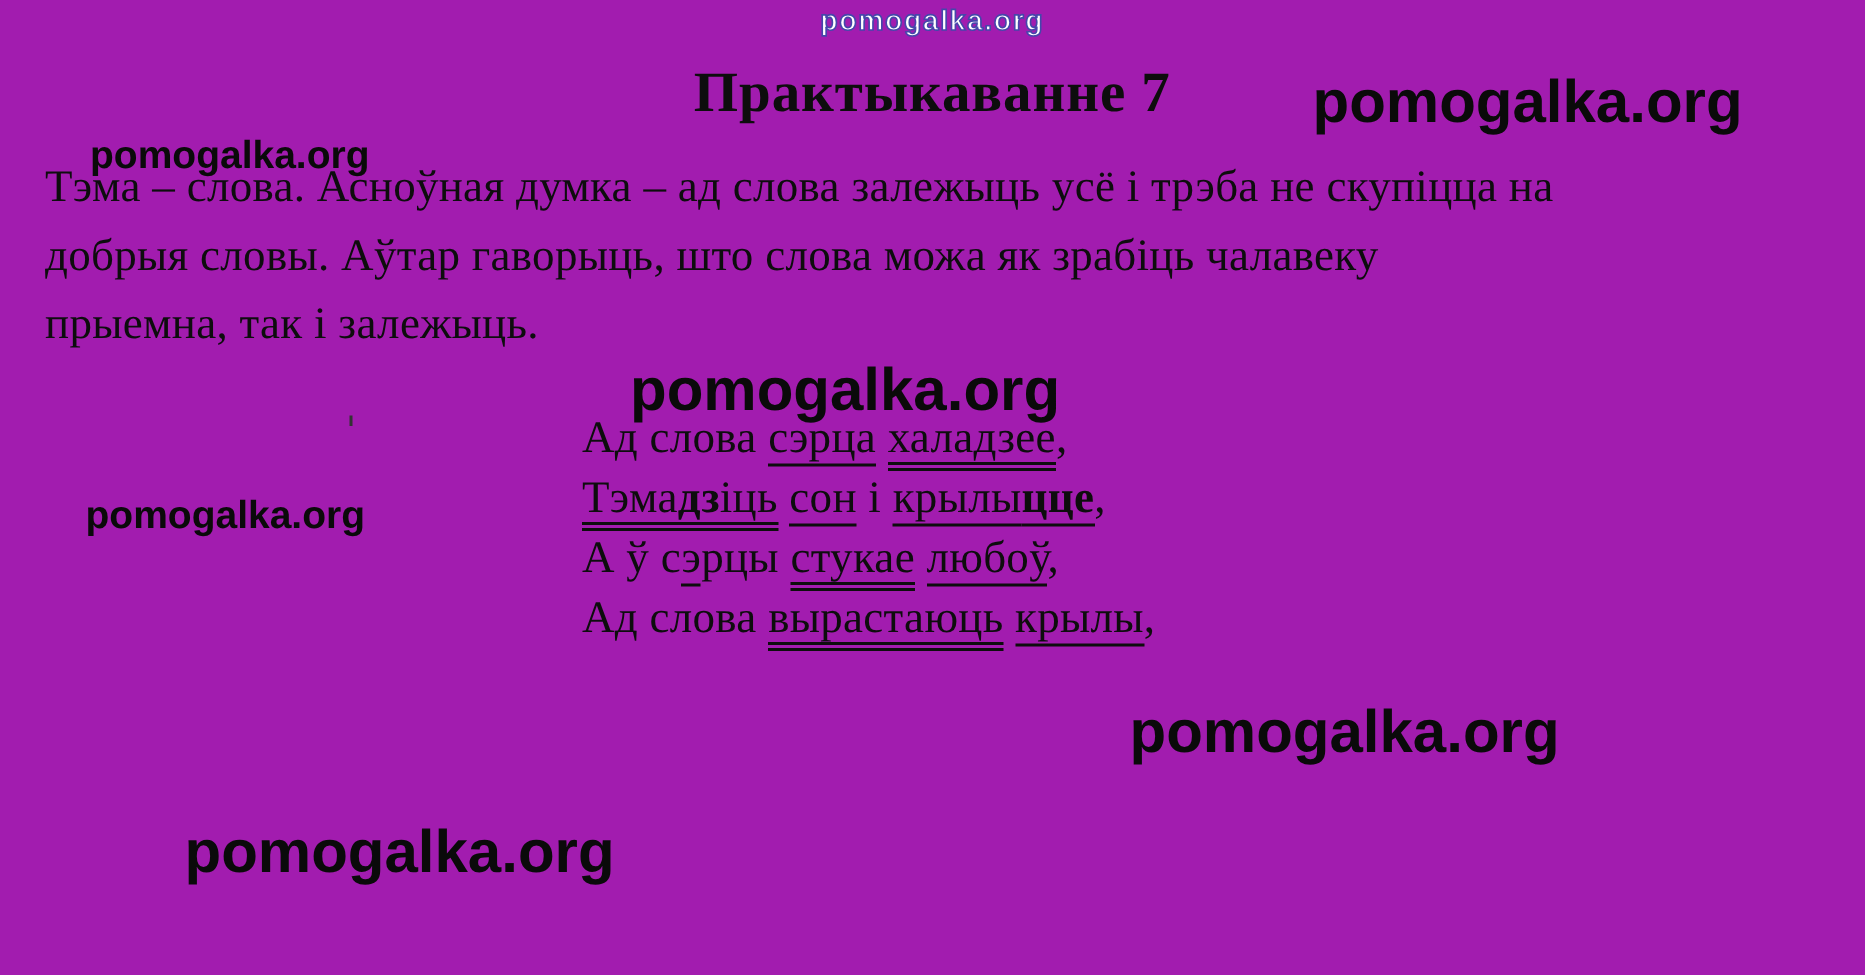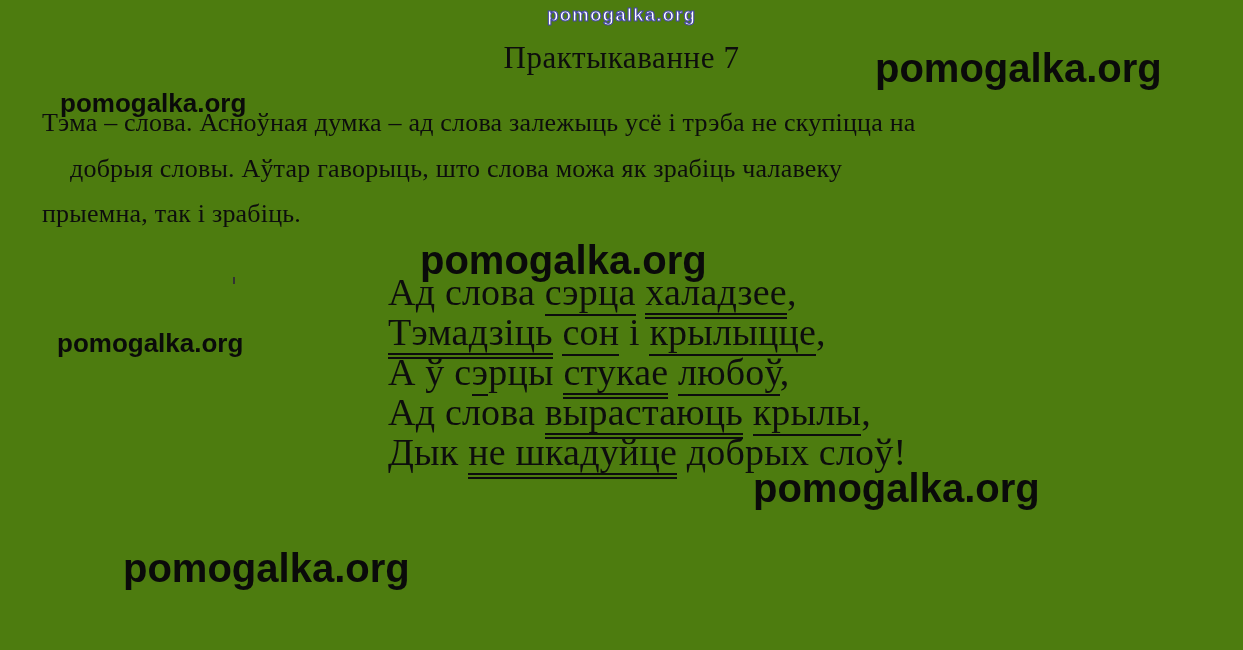--- a/index.html
+++ b/index.html
@@ -1,34 +1,34 @@
 <!DOCTYPE html>
 <html><head>
 <meta charset="utf-8">
 <style>
   html,body{margin:0;padding:0;}
   body{width:1243px;height:650px;background:#ffffff;overflow:hidden;
        font-family:"Liberation Serif",serif;color:#0d0d0d;}
-  .page{position:relative;width:1243px;height:650px;background:#4d7c0f;}
+  .page{position:relative;width:1243px;height:650px;background:#a21caf;}
 
   
   .title{position:absolute;top:40px;left:50%;transform:translateX(-50%);
-         margin:0;font-size:31px;font-weight:normal;letter-spacing:.6px;white-space:nowrap;}
+         margin:0;font-size:38px;font-weight:bold;letter-spacing:.6px;white-space:nowrap;}
 
   
-  .para-line{position:absolute;left:42px;white-space:nowrap;
-             font-size:26px;letter-spacing:.2px;}
-  .pl-1{top:108px;} .pl-2{top:154px;margin-left:28px;} .pl-3{top:199px;}
+  .para-line{position:absolute;left:30px;white-space:nowrap;
+             font-size:30px;letter-spacing:.2px;}
+  .pl-1{top:108px;} .pl-2{top:154px;} .pl-3{top:199px;}
 
   
   .poem{position:absolute;left:388px;top:272px;}
-  .poem-line{height:40px;line-height:40px;white-space:nowrap;font-size:38px;letter-spacing:.2px;}
+  .poem-line{height:40px;line-height:40px;white-space:nowrap;font-size:30px;letter-spacing:.2px;}
   .u1{border-bottom:2px solid #0d0d0d;padding-bottom:1px;}
   .u2{border-bottom:6px double #0d0d0d;}
-  .bold{font-weight:normal;text-align:right;}
+  .bold{font-weight:bold;text-align:right;}
 
   
   .wm{position:absolute;font-family:"Liberation Sans",sans-serif;color:#0a0a0a;
       white-space:nowrap;line-height:1;}
   .wm-top-outline{top:5px;left:50%;transform:translateX(-50%);
       font-size:19px;font-weight:bold;letter-spacing:1px;
       color:#ffffff;-webkit-text-stroke:1.1px #4646ab;text-stroke:1.1px #4646ab;}
   .wm-top-right{top:48px;left:875px;font-size:40px;font-weight:600;}
   .wm-left-1{top:90px;left:60px;font-size:26px;font-weight:600;}
   .wm-center{top:240px;left:420px;font-size:40px;font-weight:600;}
@@ -48,34 +48,33 @@
 
   <h1 class="title">Практыкаванне 7</h1>
 
   <div class="wm wm-top-right">pomogalka.org</div>
 
   <div class="wm wm-left-1">pomogalka.org</div>
 
   <div>
     <div class="para-line pl-1">Тэма – слова. Асноўная думка – ад слова залежыць усё і трэба не скупіцца на</div>
     <div class="para-line pl-2">добрыя словы. Аўтар гаворыць, што слова можа як зрабіць чалавеку</div>
-    <div class="para-line pl-3">прыемна, так і зрабіць.</div>
+    <div class="para-line pl-3">прыемна, так і залежыць.</div>
   </div>
 
   <div class="wm wm-center">pomogalka.org</div>
 
   <div class="wm wm-left-2">pomogalka.org</div>
 
   <div class="tick"></div>
 
   <div id="poem" class="poem">
       <div class="poem-line"><span>Ад слова </span><span class="u1">сэрца</span><span> </span><span class="u2">халадзее</span><span>,</span></div>
       <div class="poem-line"><span class="u2">Тэма</span><span class="u2 bold">дз</span><span class="u2">іць</span><span> </span><span class="u1">сон</span><span> і </span><span class="u1">крылы</span><span class="u1 bold">цце</span><span>,</span></div>
       <div class="poem-line"><span>А ў с</span><span class="u1">э</span><span>рцы </span><span class="u2">стукае</span><span> </span><span class="u1">любоў</span><span>,</span></div>
       <div class="poem-line"><span>Ад слова </span><span class="u2">вырастаюць</span><span> </span><span class="u1">крылы</span><span>,</span></div>
-      <div class="poem-line"><span>Дык </span><span class="u2">не шкадуйце</span><span> добрых слоў!</span></div>
     </div>
 
   <div class="wm wm-mid-right">pomogalka.org</div>
 
   <div class="wm wm-bottom-left">pomogalka.org</div>
 
 </div>
 
 </body></html>

